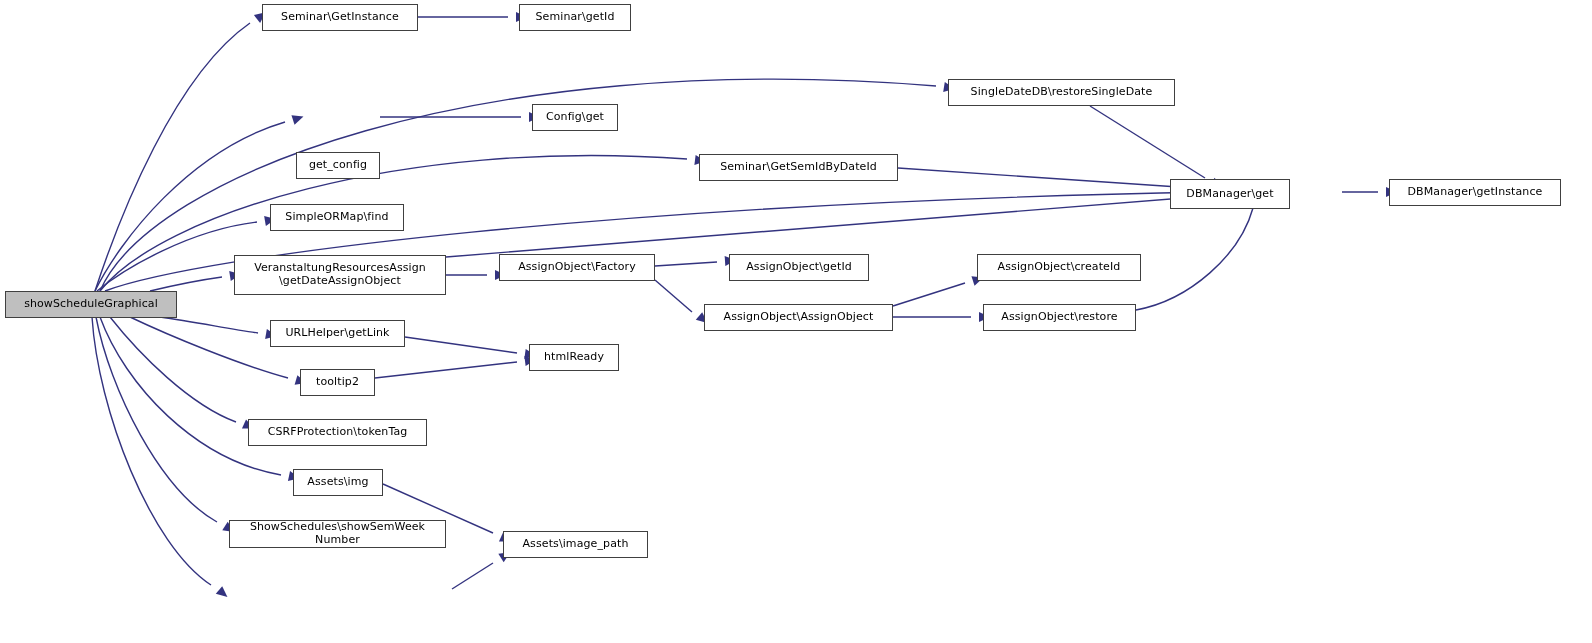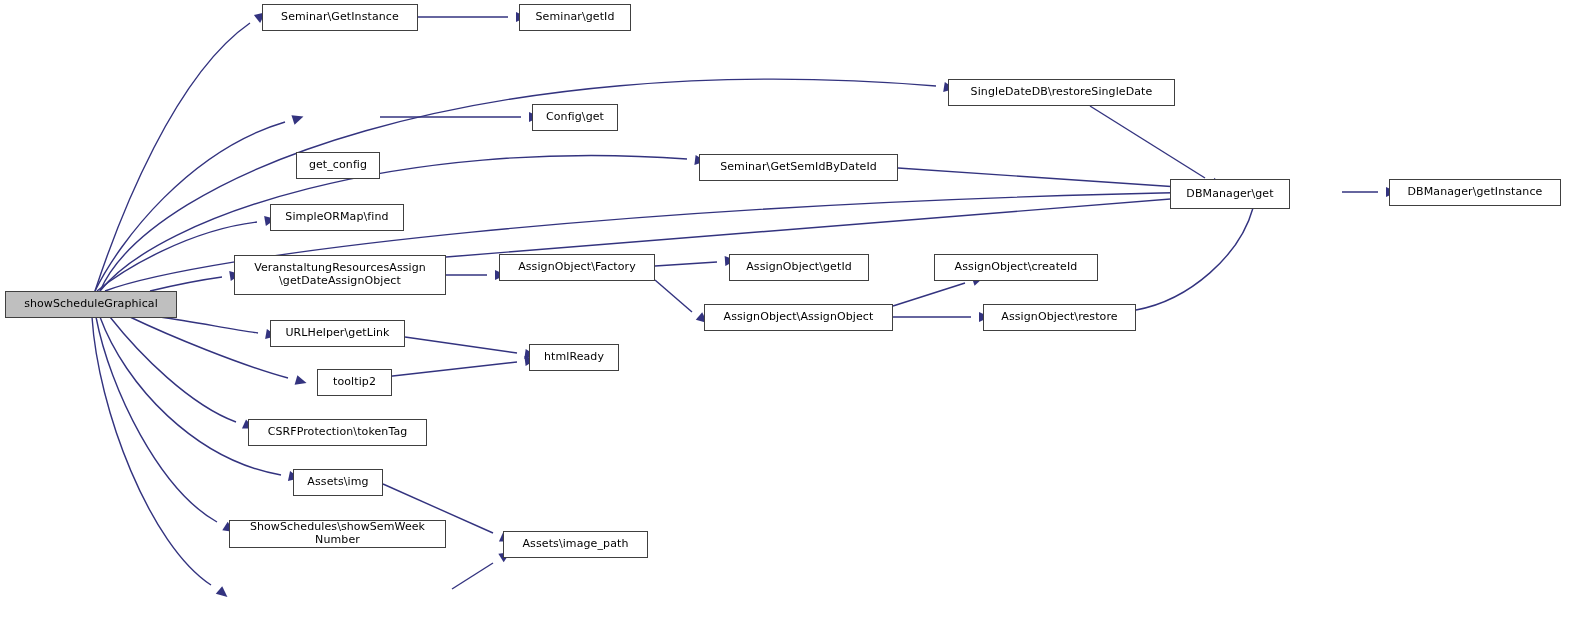--- a/index.html
+++ b/index.html
@@ -119,24 +119,24 @@
     <div class="node" style="left: 296px; top: 104px; width: 84px; height: 27px; margin-top: 48px;"><span class="node-label">get_config</span></div>
     <div class="node" style="left: 532px; top: 104px; width: 86px; height: 27px;"><span class="node-label">Config\get</span></div>
     <div class="node" style="left: 699px; top: 154px; width: 199px; height: 27px;"><span class="node-label">Seminar\GetSemIdByDateId</span></div>
     <div class="node" style="left: 1170px; top: 179px; width: 120px; height: 30px;"><span class="node-label">DBManager\get</span></div>
     <div class="node" style="left: 1389px; top: 179px; width: 172px; height: 27px;"><span class="node-label">DBManager\getInstance</span></div>
     <div class="node" style="left: 270px; top: 204px; width: 134px; height: 27px;"><span class="node-label">SimpleORMap\find</span></div>
     <div class="node" style="left: 234px; top: 255px; width: 212px; height: 40px;"><span class="node-label">VeranstaltungResourcesAssign
 \getDateAssignObject</span></div>
     <div class="node" style="left: 499px; top: 254px; width: 156px; height: 27px;"><span class="node-label">AssignObject\Factory</span></div>
     <div class="node" style="left: 729px; top: 254px; width: 140px; height: 27px;"><span class="node-label">AssignObject\getId</span></div>
-    <div class="node" style="left: 934px; top: 254px; width: 164px; height: 27px;"><span class="node-label">AssignObject\createId</span></div>
+    <div class="node" style="left: 977px; top: 254px; width: 164px; height: 27px;"><span class="node-label">AssignObject\createId</span></div>
     <div class="node" style="left: 270px; top: 320px; width: 135px; height: 27px;"><span class="node-label">URLHelper\getLink</span></div>
     <div class="node" style="left: 704px; top: 304px; width: 189px; height: 27px;"><span class="node-label">AssignObject\AssignObject</span></div>
     <div class="node" style="left: 983px; top: 304px; width: 153px; height: 27px;"><span class="node-label">AssignObject\restore</span></div>
     <div class="node" style="left: 529px; top: 344px; width: 90px; height: 27px;"><span class="node-label">htmlReady</span></div>
-    <div class="node" style="left: 300px; top: 369px; width: 75px; height: 27px; margin-left: 17px;"><span class="node-label">tooltip2</span></div>
+    <div class="node" style="left: 300px; top: 369px; width: 75px; height: 27px;"><span class="node-label">tooltip2</span></div>
     <div class="node" style="left: 248px; top: 419px; width: 179px; height: 27px;"><span class="node-label">CSRFProtection\tokenTag</span></div>
     <div class="node" style="left: 293px; top: 469px; width: 90px; height: 27px;"><span class="node-label">Assets\img</span></div>
     <div class="node" style="left: 229px; top: 520px; width: 217px; height: 28px;"><span class="node-label">ShowSchedules\showSemWeek
 Number</span></div>
     <div class="node" style="left: 503px; top: 531px; width: 145px; height: 27px;"><span class="node-label">Assets\image_path</span></div>
   </div>
 
 </body></html>

